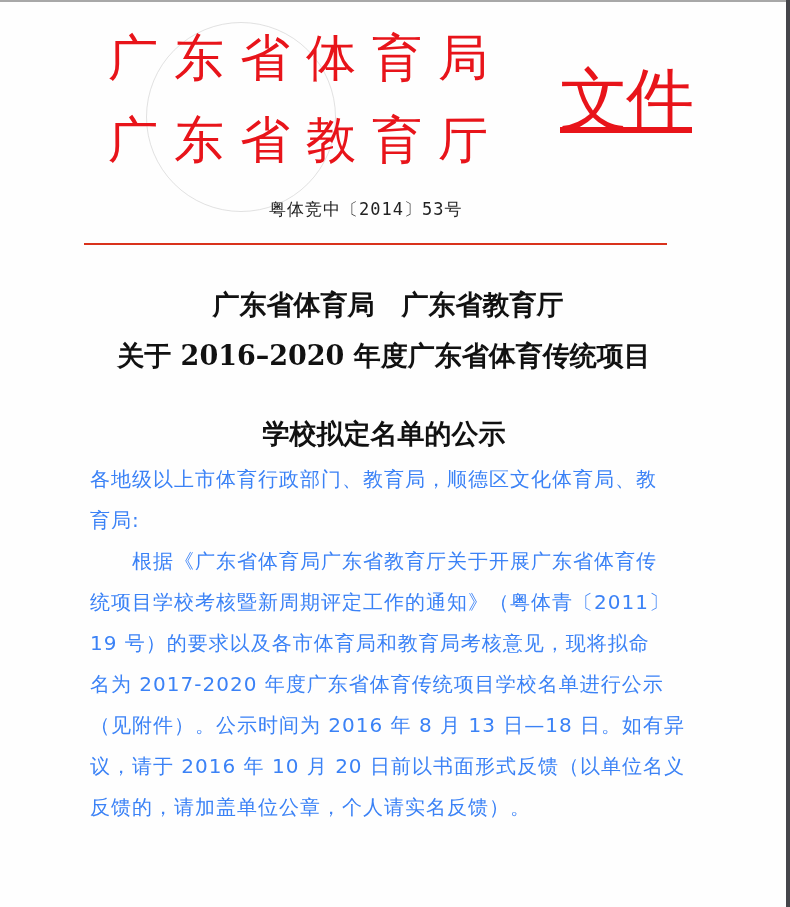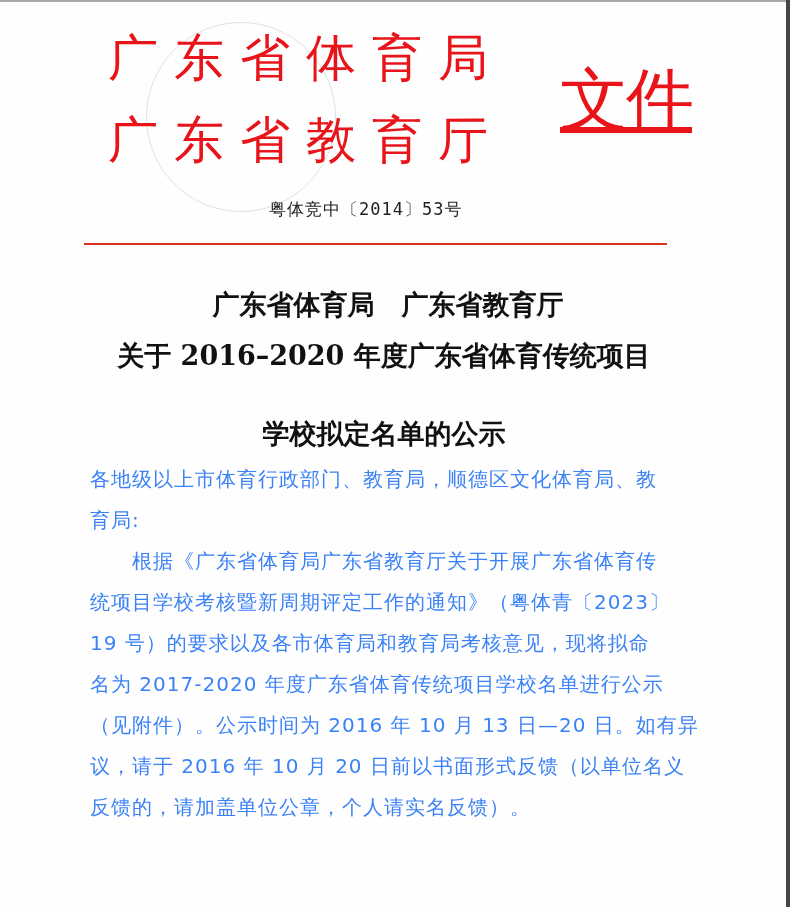--- a/index.html
+++ b/index.html
@@ -58,18 +58,18 @@
 <div class="docno">粤体竞中〔2014〕53号</div>
 <div class="red-rule"></div>
 
 <div class="title t1">广东省体育局　广东省教育厅</div>
 <div class="title t2">关于 2016–2020 年度广东省体育传统项目</div>
 <div class="title t3">学校拟定名单的公示</div>
 
 <div class="line" style="top:466px">各地级以上市体育行政部门、教育局，顺德区文化体育局、教</div>
 <div class="line" style="top:507px">育局:</div>
 <div class="line" style="top:548px; left:90px">　　根据《广东省体育局广东省教育厅关于开展广东省体育传</div>
-<div class="line" style="top:589px">统项目学校考核暨新周期评定工作的通知》（粤体青〔2023〕</div>
+<div class="line" style="top:589px">统项目学校考核暨新周期评定工作的通知》（粤体青〔2011〕</div>
 <div class="line" style="top:630px">19 号）的要求以及各市体育局和教育局考核意见，现将拟命</div>
 <div class="line" style="top:671px">名为 2017-2020 年度广东省体育传统项目学校名单进行公示</div>
-<div class="line" style="top:712px">（见附件）。公示时间为 2016 年 10 月 13 日—20 日。如有异</div>
+<div class="line" style="top:712px">（见附件）。公示时间为 2016 年 8 月 13 日—18 日。如有异</div>
 <div class="line" style="top:753px">议，请于 2016 年 10 月 20 日前以书面形式反馈（以单位名义</div>
 <div class="line" style="top:794px">反馈的，请加盖单位公章，个人请实名反馈）。</div>
 
 </body></html>

